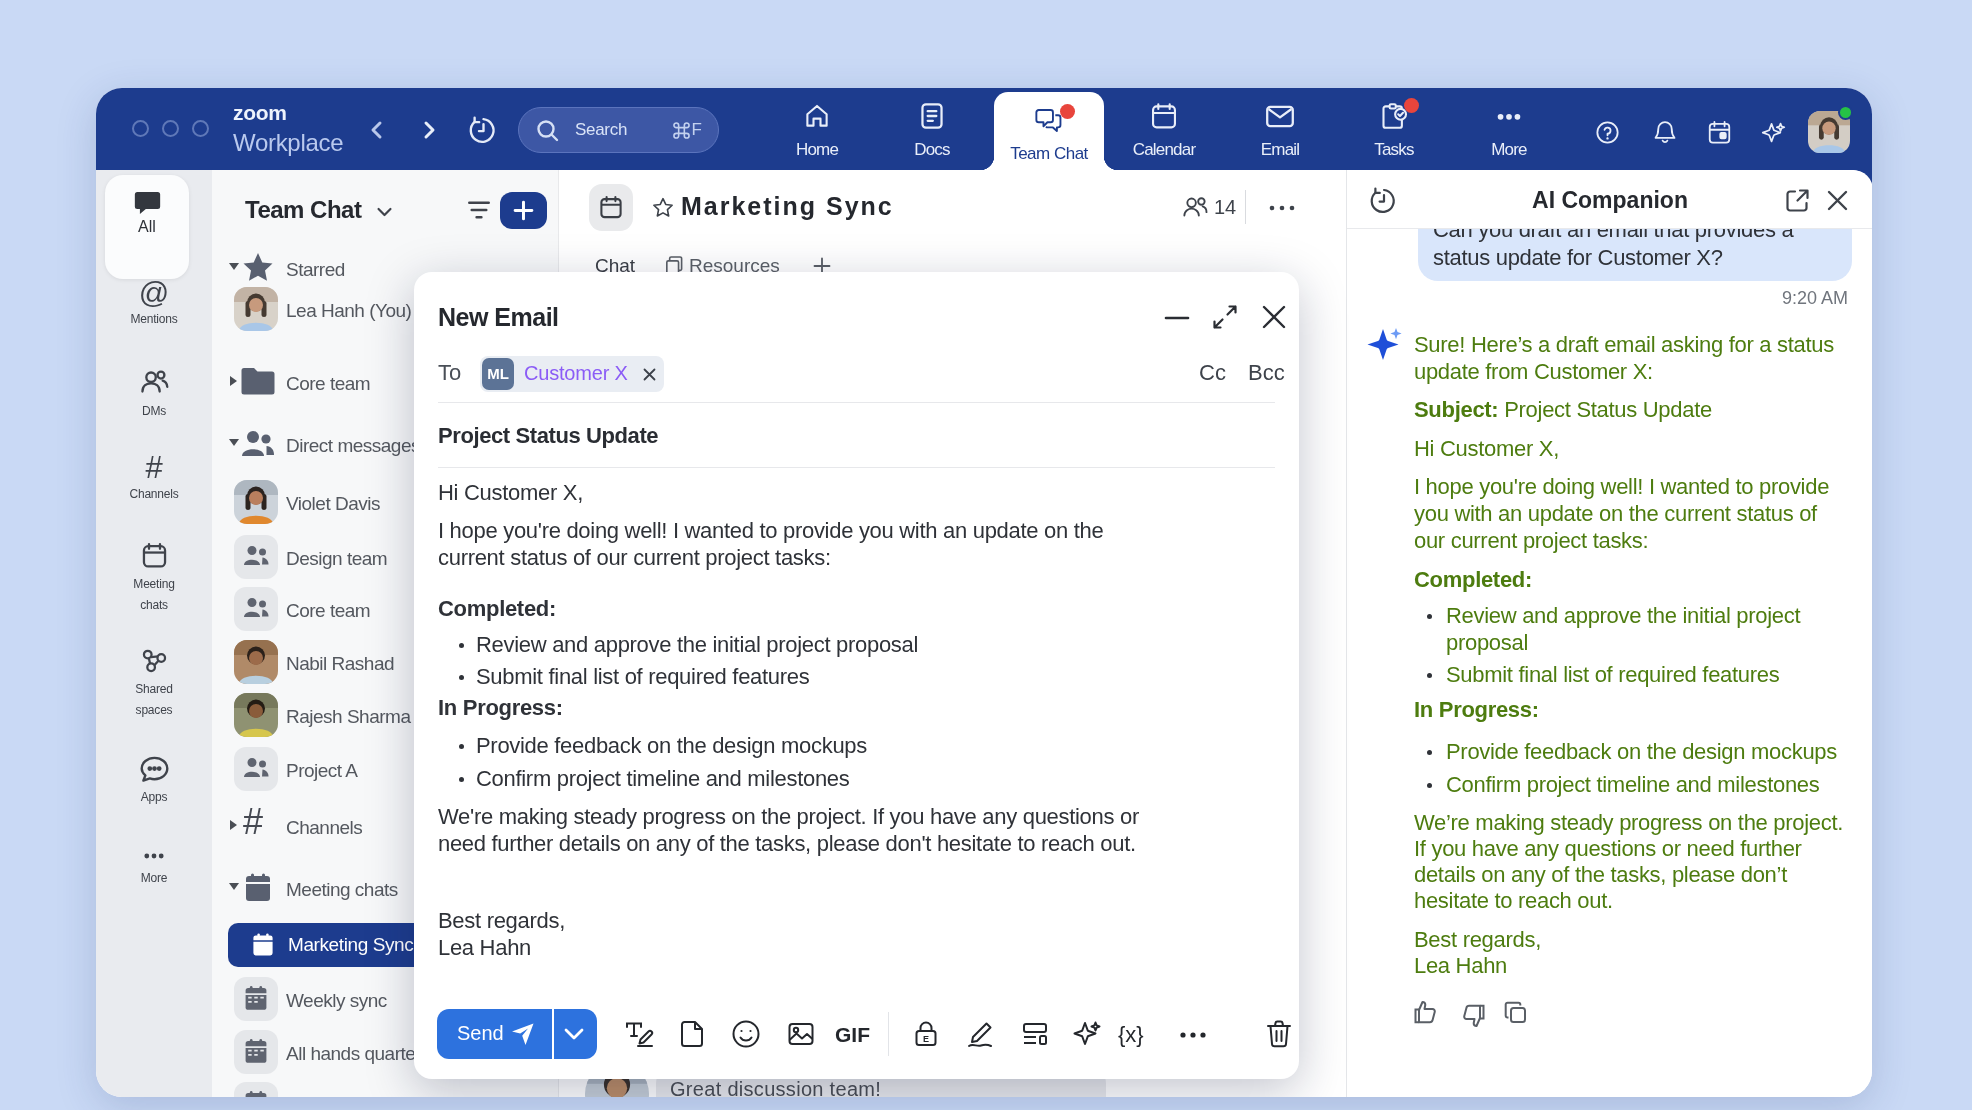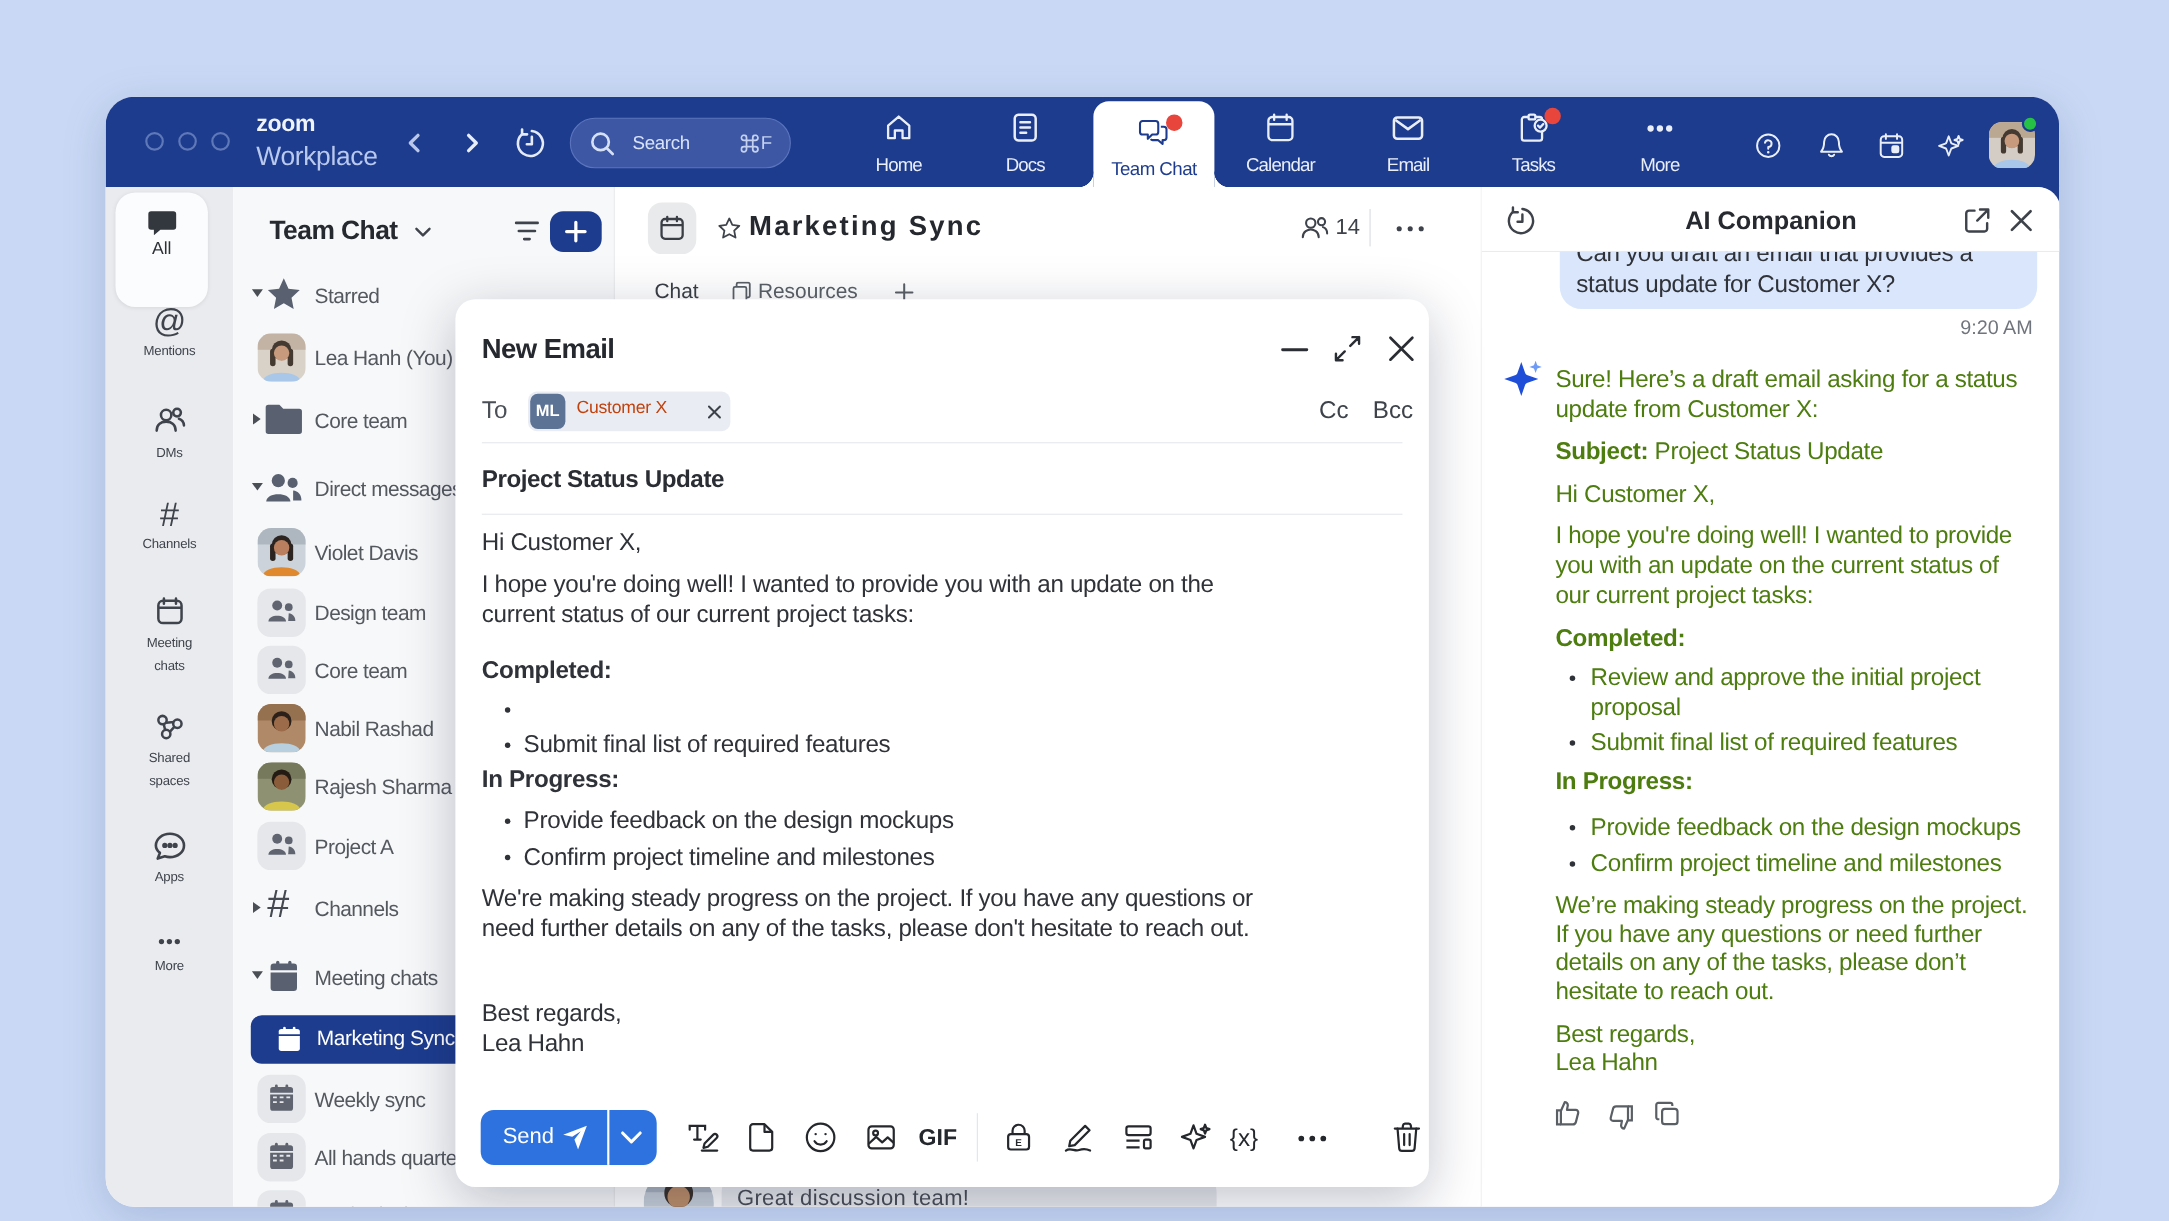--- a/index.html
+++ b/index.html
@@ -267,21 +267,21 @@
 
     <div class="row" style="top:76px">
       <svg class="tri" width="12" height="10" viewBox="0 0 12 10" fill="#4a4e55">
           <path d="M1 2 H11 L6 9 Z"></path>
         </svg>
       <svg style="position:absolute;left:30px;top:6px" width="32" height="31" viewBox="0 0 32 31" fill="#596070">
           <path d="M16 1 L20.3 10.4 L30.5 11.6 L23 18.6 L25 28.8 L16 23.7 L7 28.8 L9 18.6 L1.5 11.6 L11.7 10.4 Z"></path>
         </svg>
       <div class="nm" style="color:#54585f">Starred</div>
     </div>
-    <div class="row" style="top:133px">
+    <div class="row" style="top:117px">
       <div class="av"><svg width="44" height="44" viewBox="0 0 44 44">
             <rect width="44" height="44" fill="#d8d2c9"></rect>
             <rect width="44" height="15" fill="#c2b3a5"></rect>
             <circle cx="22" cy="15.5" r="9" fill="#453a31"></circle>
             <rect x="11.5" y="14" width="5" height="16" rx="2.5" fill="#453a31"></rect>
             <rect x="27.5" y="14" width="5" height="16" rx="2.5" fill="#453a31"></rect>
             <circle cx="22" cy="18" r="7" fill="#c79a7d"></circle>
             <path d="M5 44 C5 33 39 33 39 44 Z" fill="#a9c7e8"></path>
           </svg></div>
       <div class="nm">Lea Hanh (You)</div>
@@ -545,33 +545,34 @@
     <svg style="position:absolute;left:797px;top:31px" width="28" height="28" viewBox="0 0 28 28" fill="none" stroke="#2a2d33" stroke-width="2.2" stroke-linecap="round" stroke-linejoin="round">
         <path d="M16.5 11.5 L24.5 3.5 M24.5 3.5 L18.5 3.5 M24.5 3.5 L24.5 9.5"></path>
         <path d="M11.5 16.5 L3.5 24.5 M3.5 24.5 L9.5 24.5 M3.5 24.5 L3.5 18.5"></path>
       </svg>
     <svg style="position:absolute;left:846px;top:31px" width="28" height="28" viewBox="0 0 28 28" stroke="#2a2d33" stroke-width="2.4" stroke-linecap="round">
         <path d="M4 4 L24 24 M24 4 L4 24"></path>
       </svg>
     <div style="position:absolute;left:24px;top:88px;font-size:22px;color:#4a4f57">To</div>
     <div style="position:absolute;left:66px;top:84px;width:184px;height:36px;background:#e9edf3;border-radius:8px">
       <div style="position:absolute;left:2px;top:2px;width:32px;height:32px;background:#5c7396;border-radius:7px;color:#fff;font-size:15px;font-weight:700;text-align:center;line-height:32px">ML</div>
-      <div style="position:absolute;left:44px;top:6px;font-size:16px;letter-spacing:-0.2px;color:#c2410c">Customer X</div>
+      <div style="position:absolute;left:44px;top:6px;font-size:20px;letter-spacing:-0.2px;color:#8b5cf6">Customer X</div>
       <svg style="position:absolute;left:162px;top:11px" width="15" height="15" viewBox="0 0 15 15" stroke="#3c414a" stroke-width="1.8" stroke-linecap="round">
           <path d="M2.5 2.5 L12.5 12.5 M12.5 2.5 L2.5 12.5"></path>
         </svg>
     </div>
     <div style="position:absolute;left:785px;top:88px;font-size:22px;color:#3e434b">Cc</div>
     <div style="position:absolute;left:834px;top:88px;font-size:22px;color:#3e434b">Bcc</div>
     <div style="position:absolute;left:24px;top:130px;width:837px;height:1px;background:#e7e8eb"></div>
     <div style="position:absolute;left:24px;top:151px;font-size:22px;font-weight:700;letter-spacing:-0.4px;color:#2a2d33">Project Status Update</div>
     <div style="position:absolute;left:24px;top:195px;width:837px;height:1px;background:#e7e8eb"></div>
     <div class="mtxt" style="left:24px;top:207px">Hi Customer X,</div>
     <div class="mtxt" style="left:24px;top:245px">I hope you're doing well! I wanted to provide you with an update on the<br>current status of our current project tasks:</div>
     <div class="mtxt" style="left:24px;top:323px;font-weight:700">Completed:</div>
+    <div class="mtxt" style="left:62px;top:359px">Review and approve the initial project proposal</div>
     <div class="mtxt" style="left:62px;top:391px">Submit final list of required features</div>
     <div class="mtxt" style="left:24px;top:422px;font-weight:700">In Progress:</div>
     <div class="mtxt" style="left:62px;top:460px">Provide feedback on the design mockups</div>
     <div class="mtxt" style="left:62px;top:493px">Confirm project timeline and milestones</div>
     <div class="mtxt" style="left:24px;top:531px">We're making steady progress on the project. If you have any questions or<br>need further details on any of the tasks, please don't hesitate to reach out.</div>
     <div class="mtxt" style="left:24px;top:635px">Best regards,<br>Lea Hahn</div>
     <div class="mdot" style="position:absolute;left:45px;top:371px;width:5px;height:5px;border-radius:50%;background:#2f3238"></div>
     <div class="mdot" style="position:absolute;left:45px;top:403px;width:5px;height:5px;border-radius:50%;background:#2f3238"></div>
     <div class="mdot" style="position:absolute;left:45px;top:472px;width:5px;height:5px;border-radius:50%;background:#2f3238"></div>
     <div class="mdot" style="position:absolute;left:45px;top:505px;width:5px;height:5px;border-radius:50%;background:#2f3238"></div>

